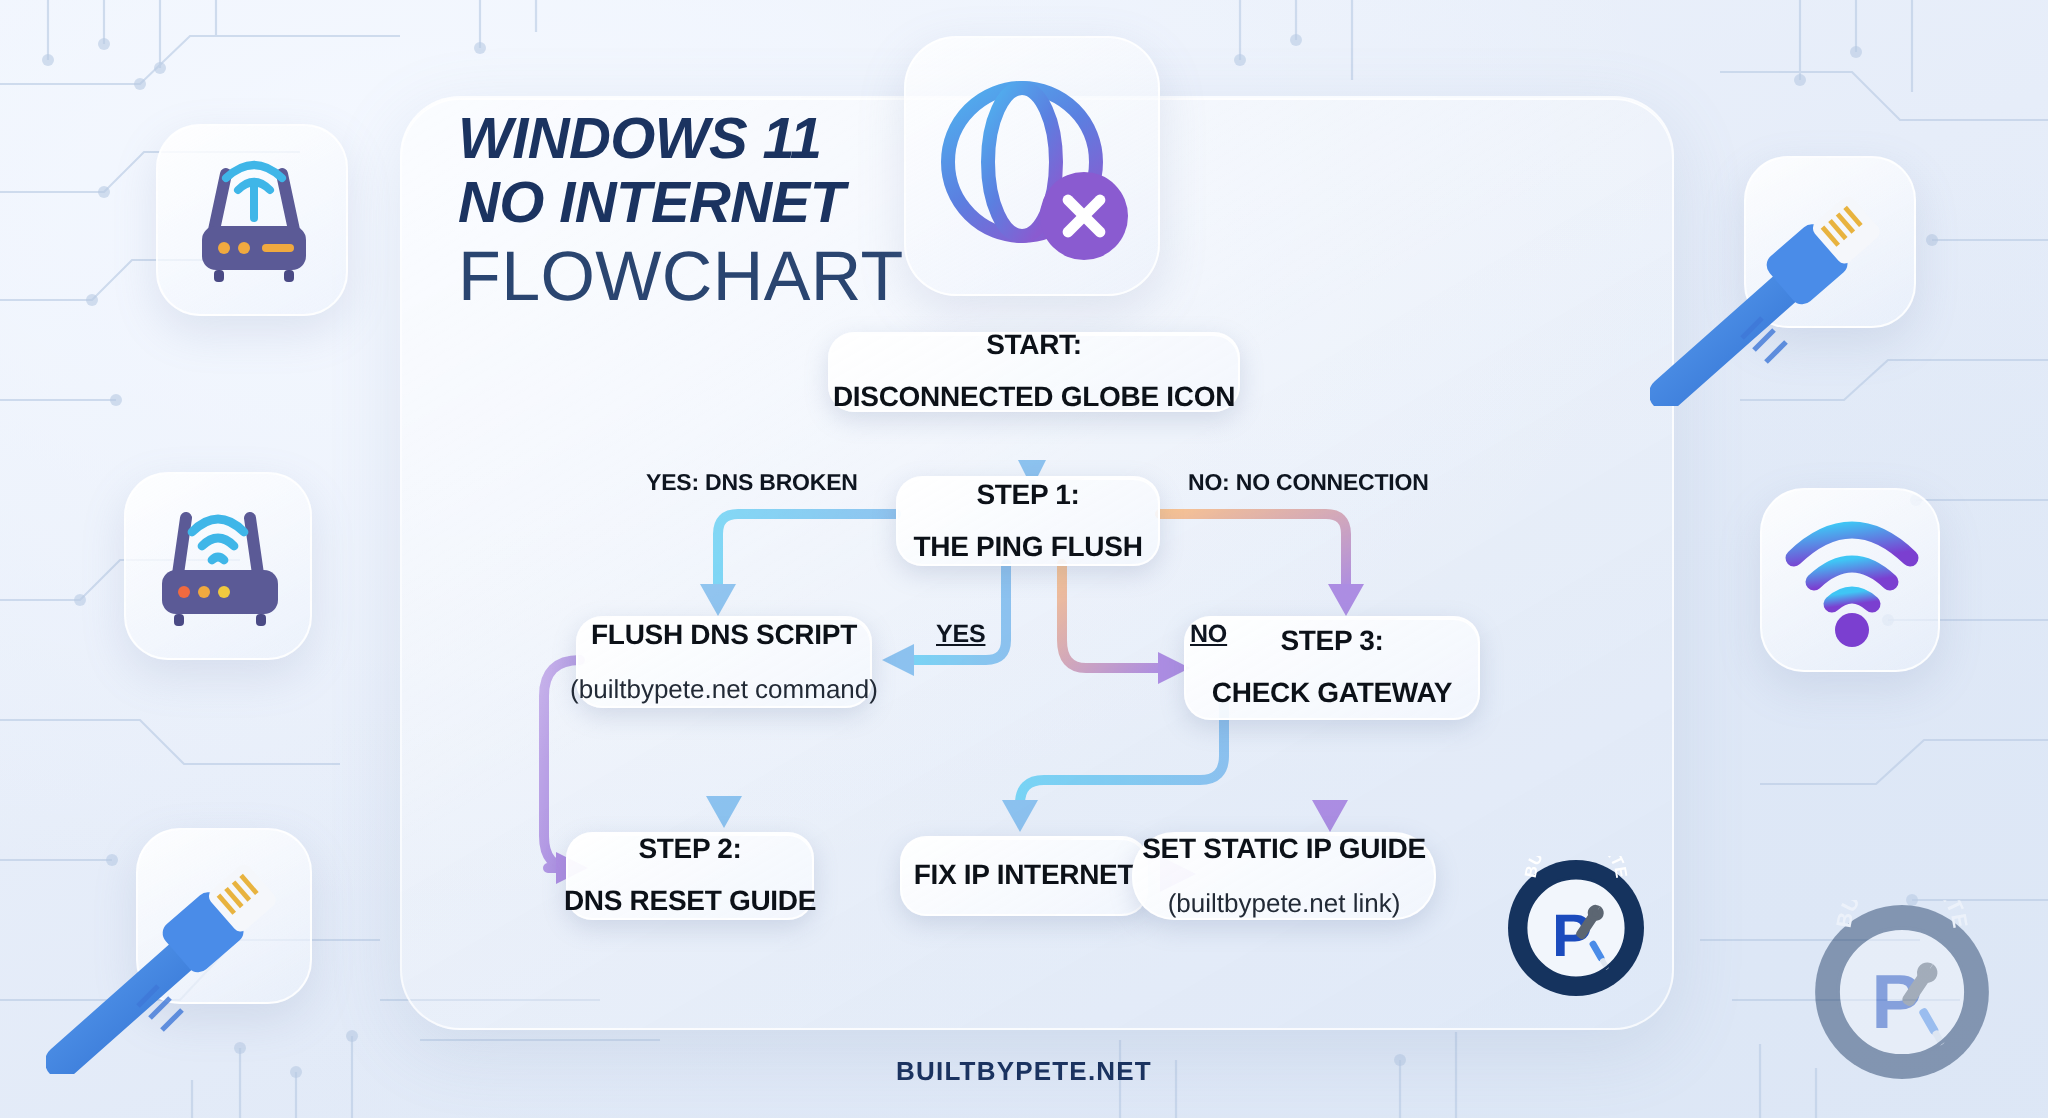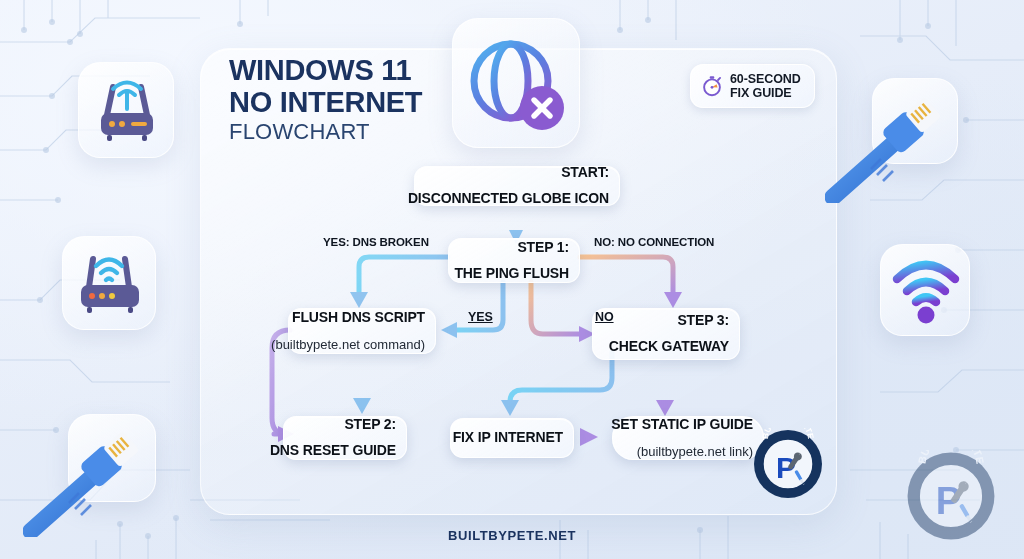--- a/index.html
+++ b/index.html
@@ -31,23 +31,23 @@
 
   
   .title {
     position: absolute;
     left: 229px; top: 56px;
     width: 240px;
     color: #1b3360;
     line-height: 1.0;
     letter-spacing: -0.3px;
   }
-  .title .l1, .title .l2 { font-size: 29px; font-weight: 800; display:block; }
+  .title .l1, .title .l2 { font-size: 29px; font-weight: 800; display:block;font-style:italic; }
   .title .l2 { margin-top: 3px; }
-  .title .l3 { font-size: 22px; font-weight: 400; display:block; margin-top: 4px; color:#2a4570; letter-spacing:0.2px;}
+  .title .l3 { font-size: 35px; font-weight: 400; display:block; margin-top: 4px; color:#2a4570; letter-spacing:0.2px;}
 
   
   .badge {
     position: absolute; left: 690px; top: 64px;
     display: flex; align-items: center; gap: 7px;
     padding: 7px 13px 7px 10px;
     border-radius: 13px;
     background: linear-gradient(145deg, rgba(255,255,255,0.92), rgba(240,245,254,0.74));
     border: 1px solid rgba(255,255,255,0.95);
     box-shadow: 0 3px 10px rgba(110,130,170,0.20);
@@ -67,21 +67,21 @@
     border-radius: 26px;
     background: linear-gradient(150deg, rgba(255,255,255,0.80), rgba(232,239,251,0.45));
     border: 1px solid rgba(255,255,255,0.85);
     box-shadow: 0 8px 24px rgba(120,140,180,0.18);
   }
 
   
   .node {
     position: absolute;
     display: flex; flex-direction: column;
-    align-items: flex-end; justify-content: center;
+    align-items: center; justify-content: center;
     border-radius: 13px;
     background: linear-gradient(150deg, rgba(255,255,255,0.97) 0%, rgba(243,247,253,0.88) 100%);
     border: 1px solid rgba(255,255,255,0.95);
     box-shadow: 0 4px 12px rgba(105,125,165,0.22), inset 0 1px 0 rgba(255,255,255,0.9);
     text-align: center;
     padding: 4px 10px;
     gap: 10px;
   }
   .node .nl {
     font-size: 14px; font-weight: 800; color: #0c1118;
@@ -239,33 +239,20 @@
   </svg>
 
   <div class="panel"></div>
 
   <div class="title">
     <span class="l1">WINDOWS 11</span>
     <span class="l2">NO INTERNET</span>
     <span class="l3">FLOWCHART</span>
   </div>
 
-  <div class="badge">
-    <svg width="22" height="22" viewBox="0 0 24 24">
-      <rect x="9.5" y="1.4" width="5" height="2.6" rx="1" fill="#7a5ad0"></rect>
-      <circle cx="12" cy="13.4" r="8.6" fill="#ffffff" stroke="#7a5ad0" stroke-width="2.1"></circle>
-      <path d="M12 13.4 L17 10.2 L18.1 13.6 Z" fill="#f59040"></path>
-      <circle cx="12" cy="13.4" r="1.5" fill="#7a5ad0"></circle>
-      <path d="M18.6 5.4 l2.2 -2.2" stroke="#7a5ad0" stroke-width="2.1" stroke-linecap="round"></path>
-    </svg>
-    <div class="badge-text">
-      <div>60-SECOND</div>
-      <div>FIX GUIDE</div>
-    </div>
-  </div>
 
   <div class="bigglass" style="left:452px; top:18px; width:128px; height:130px;">
     <svg width="128" height="130" viewBox="0 0 128 130">
       <g stroke="url(#gGlobe)" fill="none" stroke-width="7">
         <circle cx="58" cy="62" r="37"></circle>
         <ellipse cx="58" cy="62" rx="17" ry="37"></ellipse>
         <path d="M21 62 H95"></path>
         <path d="M26.5 40 H89.5"></path>
         <path d="M26.5 84 H89.5"></path>
         <path d="M58 25 V99"></path>
@@ -389,21 +376,21 @@
 
   <div class="node" style="left:283px; top:416px; width:124px; height:44px;">
     <div class="nl">STEP 2:</div>
     <div class="nl">DNS RESET GUIDE</div>
   </div>
 
   <div class="node" style="left:450px; top:418px; width:124px; height:40px;">
     <div class="nl">FIX IP INTERNET</div>
   </div>
 
-  <div class="node" style="left:612px; top:416px; width:152px; height:44px;border-radius:21px;">
+  <div class="node" style="left:566px; top:416px; width:152px; height:44px;border-radius:21px;">
     <div class="nl">SET STATIC IP GUIDE</div>
     <div class="nsub">(builtbypete.net link)</div>
   </div>
 
   <div class="elabel" style="left:323px; top:236px;">YES: DNS BROKEN</div>
   <div class="elabel" style="left:594px; top:236px;">NO: NO CONNECTION</div>
   <div class="elabel small" style="left:468px; top:310px;">YES</div>
   <div class="elabel small" style="left:548px; top:310px;margin-left:47px;">NO</div>
 
   <div class="logo" style="left:752px; top:428px;">

